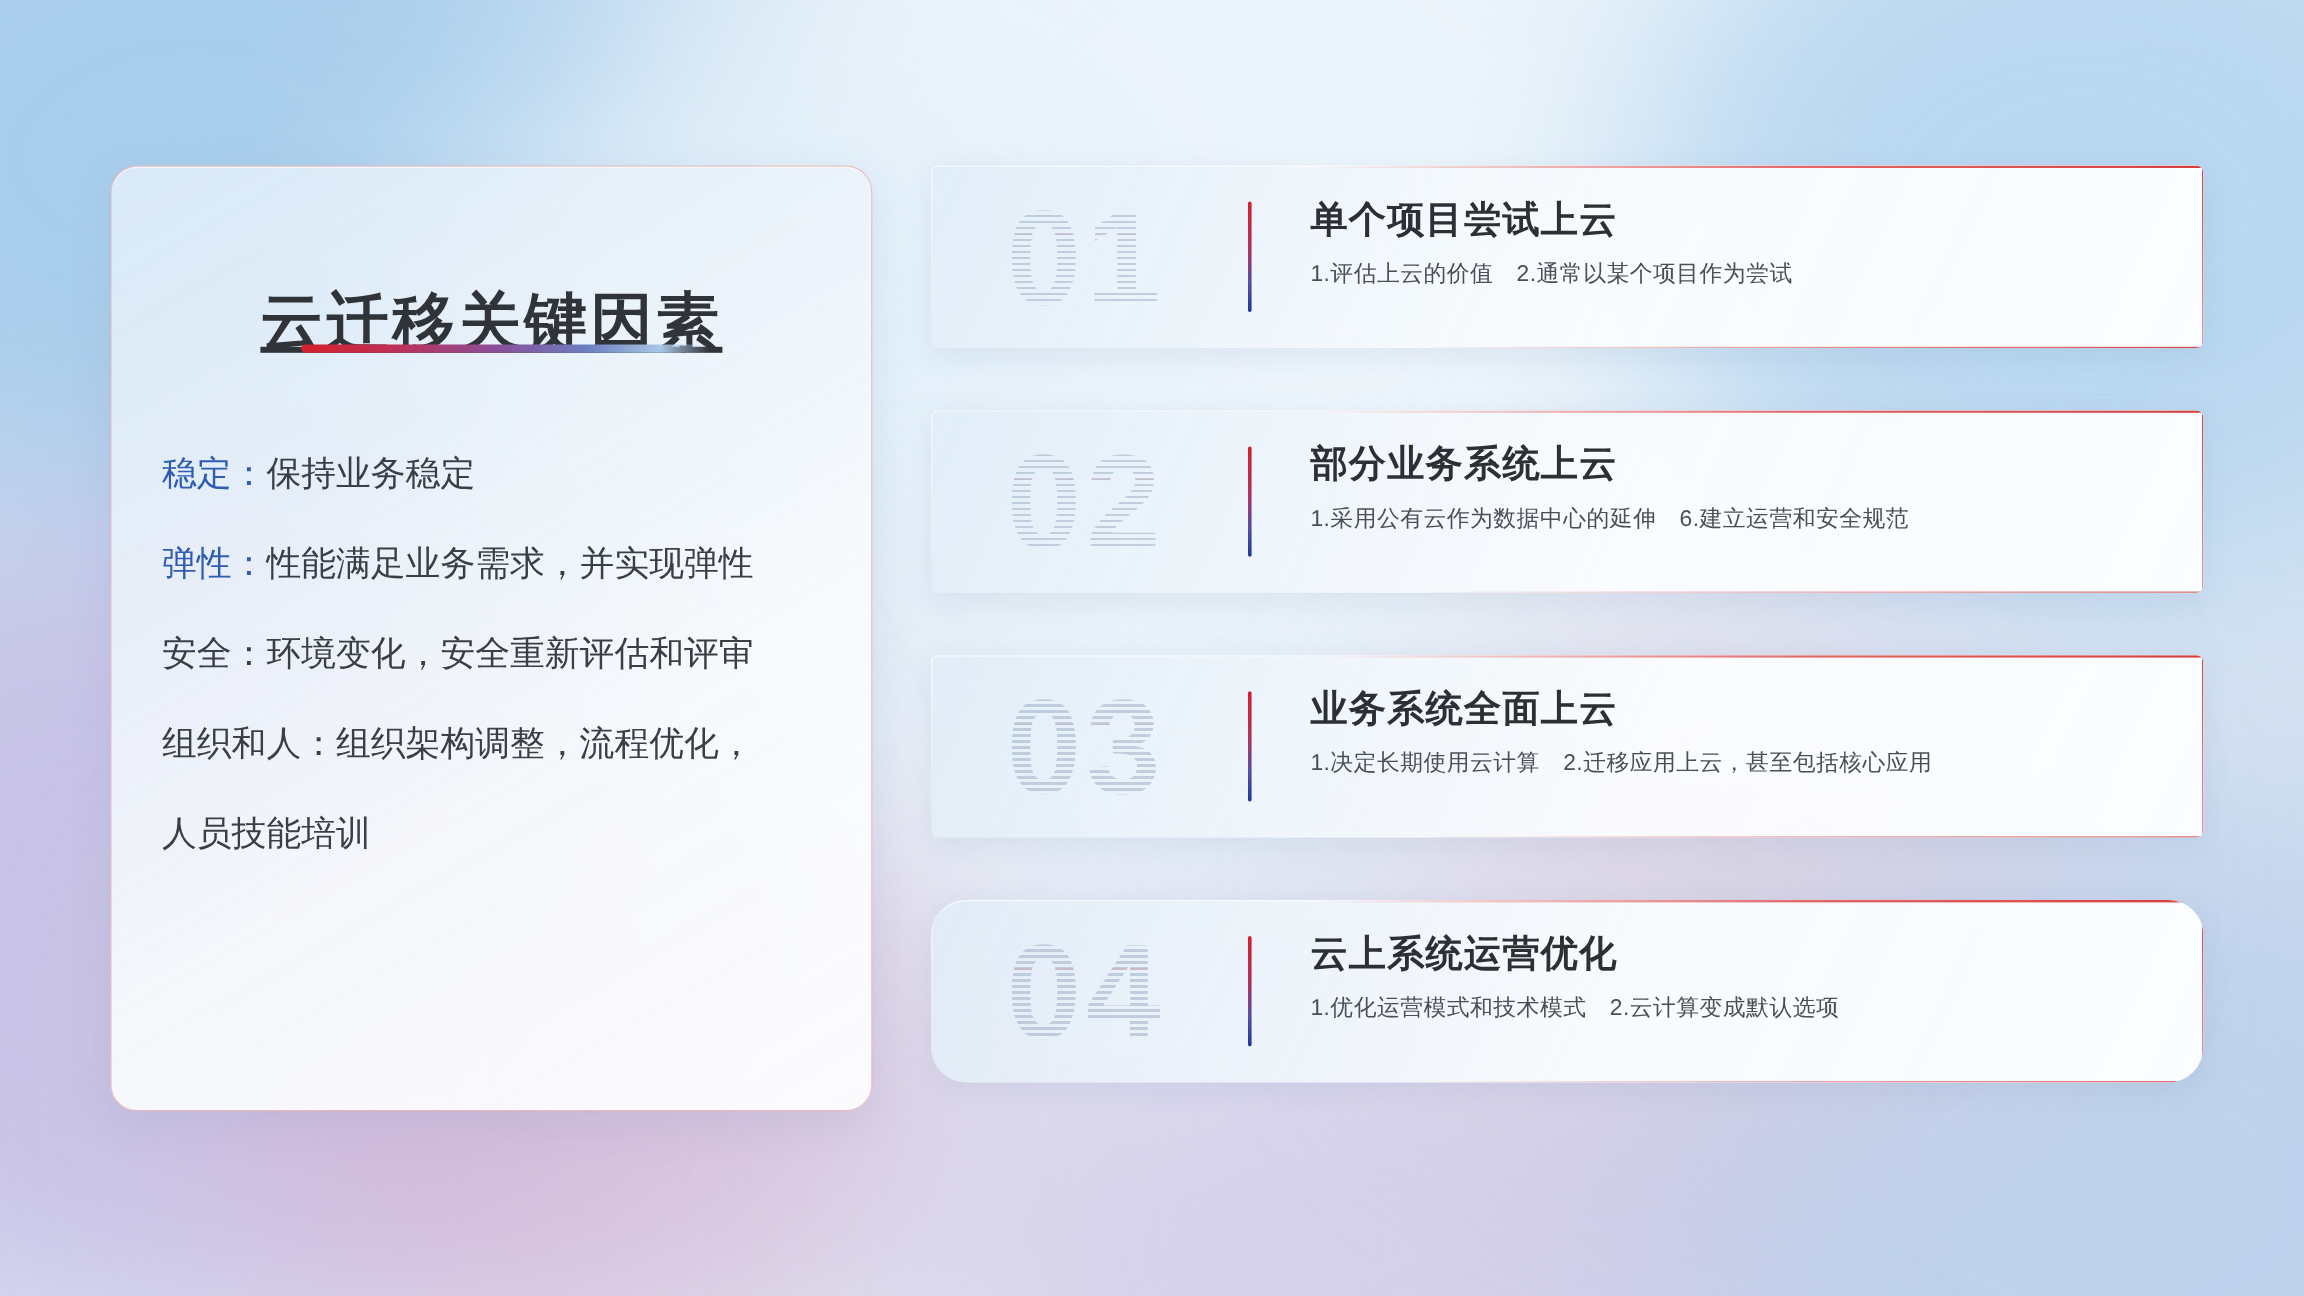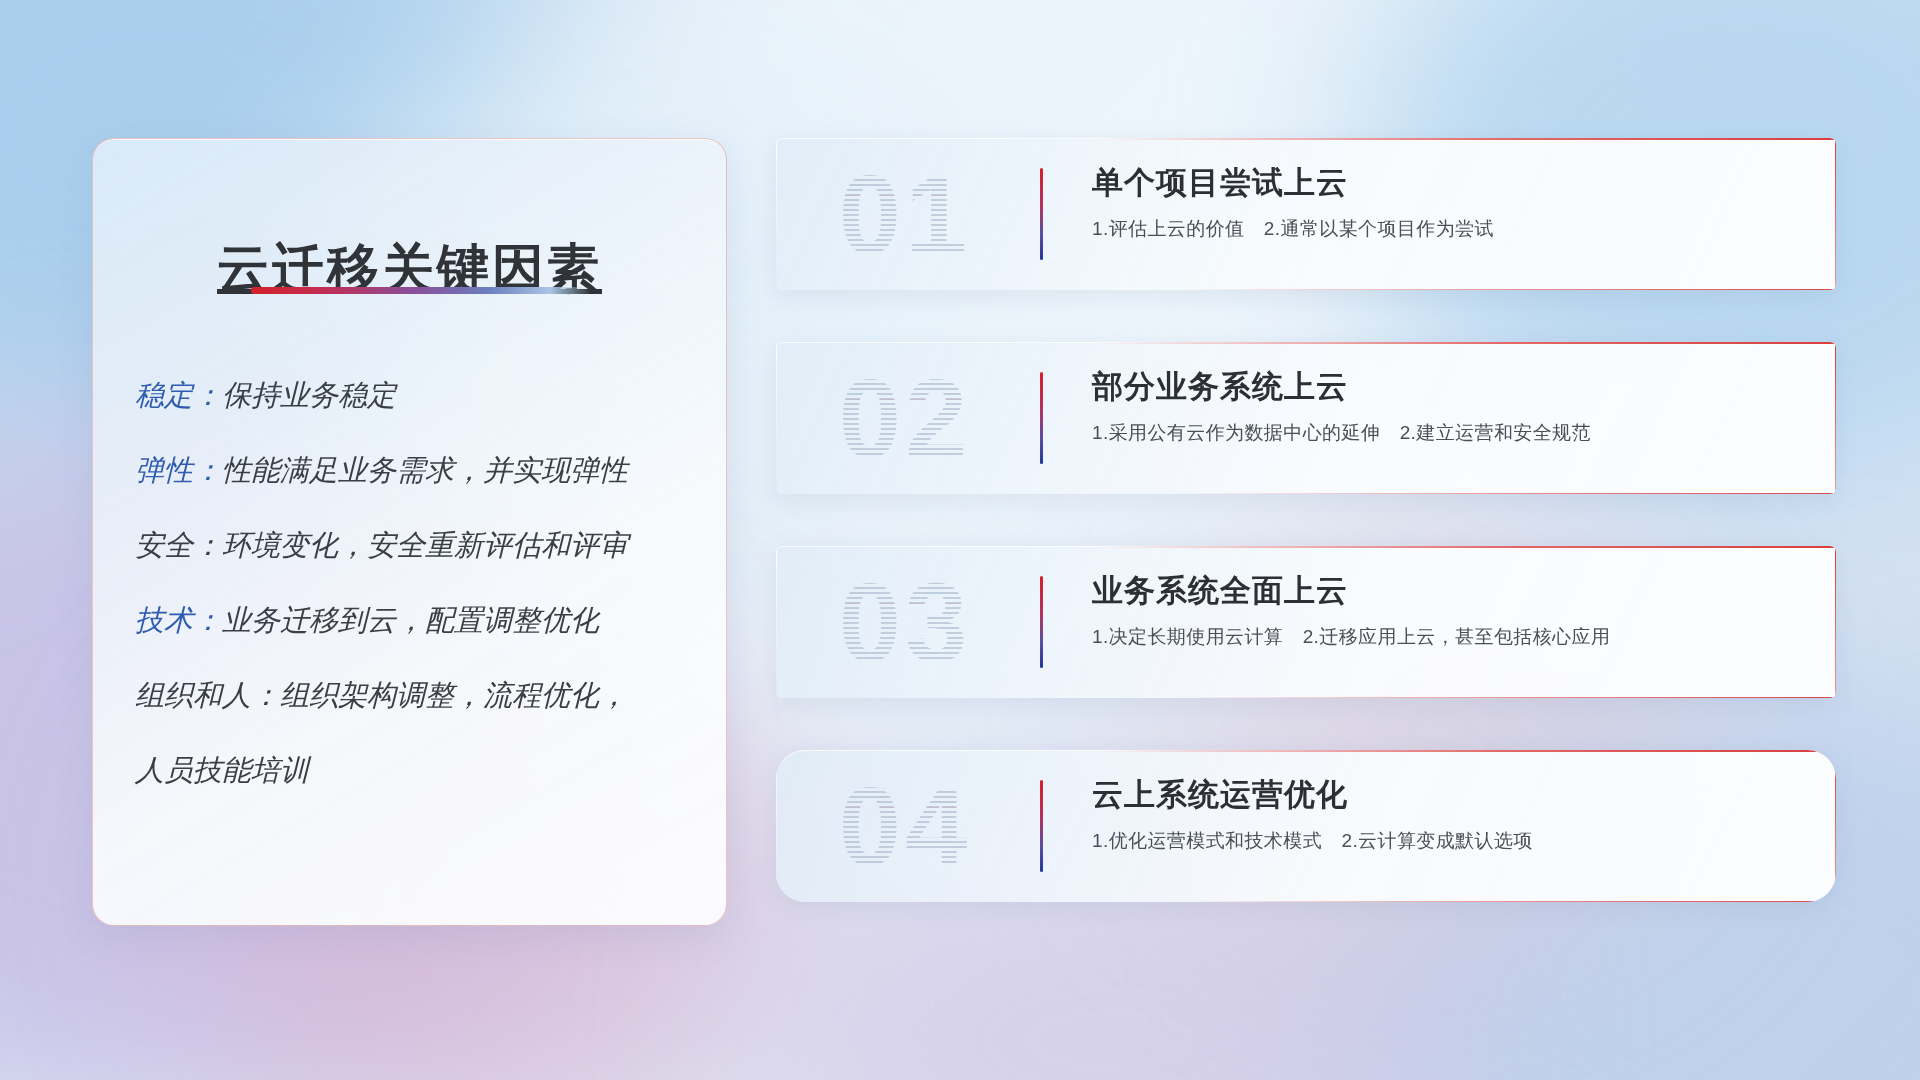--- a/index.html
+++ b/index.html
@@ -39,21 +39,21 @@
   #panel-title{
     position:absolute;left:0;right:0;top:60px;text-align:center;
     font-size:52px;font-weight:700;color:#303438;letter-spacing:3px;text-decoration:underline;
   }
   #title-rule{
     position:absolute;left:158px;top:148px;width:340px;height:7px;border-radius:4px;
     background:linear-gradient(90deg,#d4202b 0%,#c02f55 22%,#8a4f9a 48%,#6b7fc0 70%,#a9c6e4 88%,rgba(190,215,238,0) 100%);
   }
   #factor-list{position:absolute;left:42px;right:28px;top:242px;}
   .factor{
-    font-size:29px;line-height:1;color:#3a3f45;margin-bottom:46px;white-space:nowrap;font-style:italic;
+    font-size:29px;line-height:1;color:#3a3f45;margin-bottom:46px;white-space:nowrap;
   }
   .factor .k{font-weight:400;}
   .factor.blue .k{color:#2f5cb0;}
   .factor.gray .k{color:#3a3f45;}
   .factor .v{color:#3a3f45;}
   .factor.cont{margin-bottom:0;}
 
   
   #cards{position:absolute;left:776px;top:138px;width:1060px;}
   .card{
@@ -115,21 +115,20 @@
 
 <div id="stage">
 
   <section id="left-panel">
     <h1 id="panel-title">云迁移关键因素</h1>
     <div id="title-rule"></div>
     <ul id="factor-list" style="list-style:none;margin:0;padding:0;">
         <li class="factor blue"><span class="k">稳定：</span><span class="v">保持业务稳定</span></li>
         <li class="factor blue"><span class="k">弹性：</span><span class="v">性能满足业务需求，并实现弹性</span></li>
         <li class="factor gray"><span class="k">安全：</span><span class="v">环境变化，安全重新评估和评审</span></li>
-        <li class="factor blue"><span class="k">技术：</span><span class="v">业务迁移到云，配置调整优化</span></li>
         <li class="factor gray"><span class="k">组织和人：</span><span class="v">组织架构调整，流程优化，</span></li>
         <li class="factor gray cont"><span class="k"></span><span class="v">人员技能培训</span></li>
       </ul>
   </section>
 
   <section id="cards">
       <article class="card">
         <div class="card-edge-top"></div>
         <div class="card-edge-right"></div>
         <div class="card-edge-bottom"></div>
@@ -143,21 +142,21 @@
       </article>
       <article class="card">
         <div class="card-edge-top"></div>
         <div class="card-edge-right"></div>
         <div class="card-edge-bottom"></div>
         <div class="card-edge-left"></div>
         <div class="ghost-num" data-glyph="02">02</div>
         <div class="divider"></div>
         <div class="card-body">
           <div class="card-title">部分业务系统上云</div>
-          <div class="card-sub">1.采用公有云作为数据中心的延伸　2.建立运营和安全规范</div>
+          <div class="card-sub">1.采用公有云作为数据中心的延伸　6.建立运营和安全规范</div>
         </div>
       </article>
       <article class="card">
         <div class="card-edge-top"></div>
         <div class="card-edge-right"></div>
         <div class="card-edge-bottom"></div>
         <div class="card-edge-left"></div>
         <div class="ghost-num" data-glyph="03">03</div>
         <div class="divider"></div>
         <div class="card-body">

